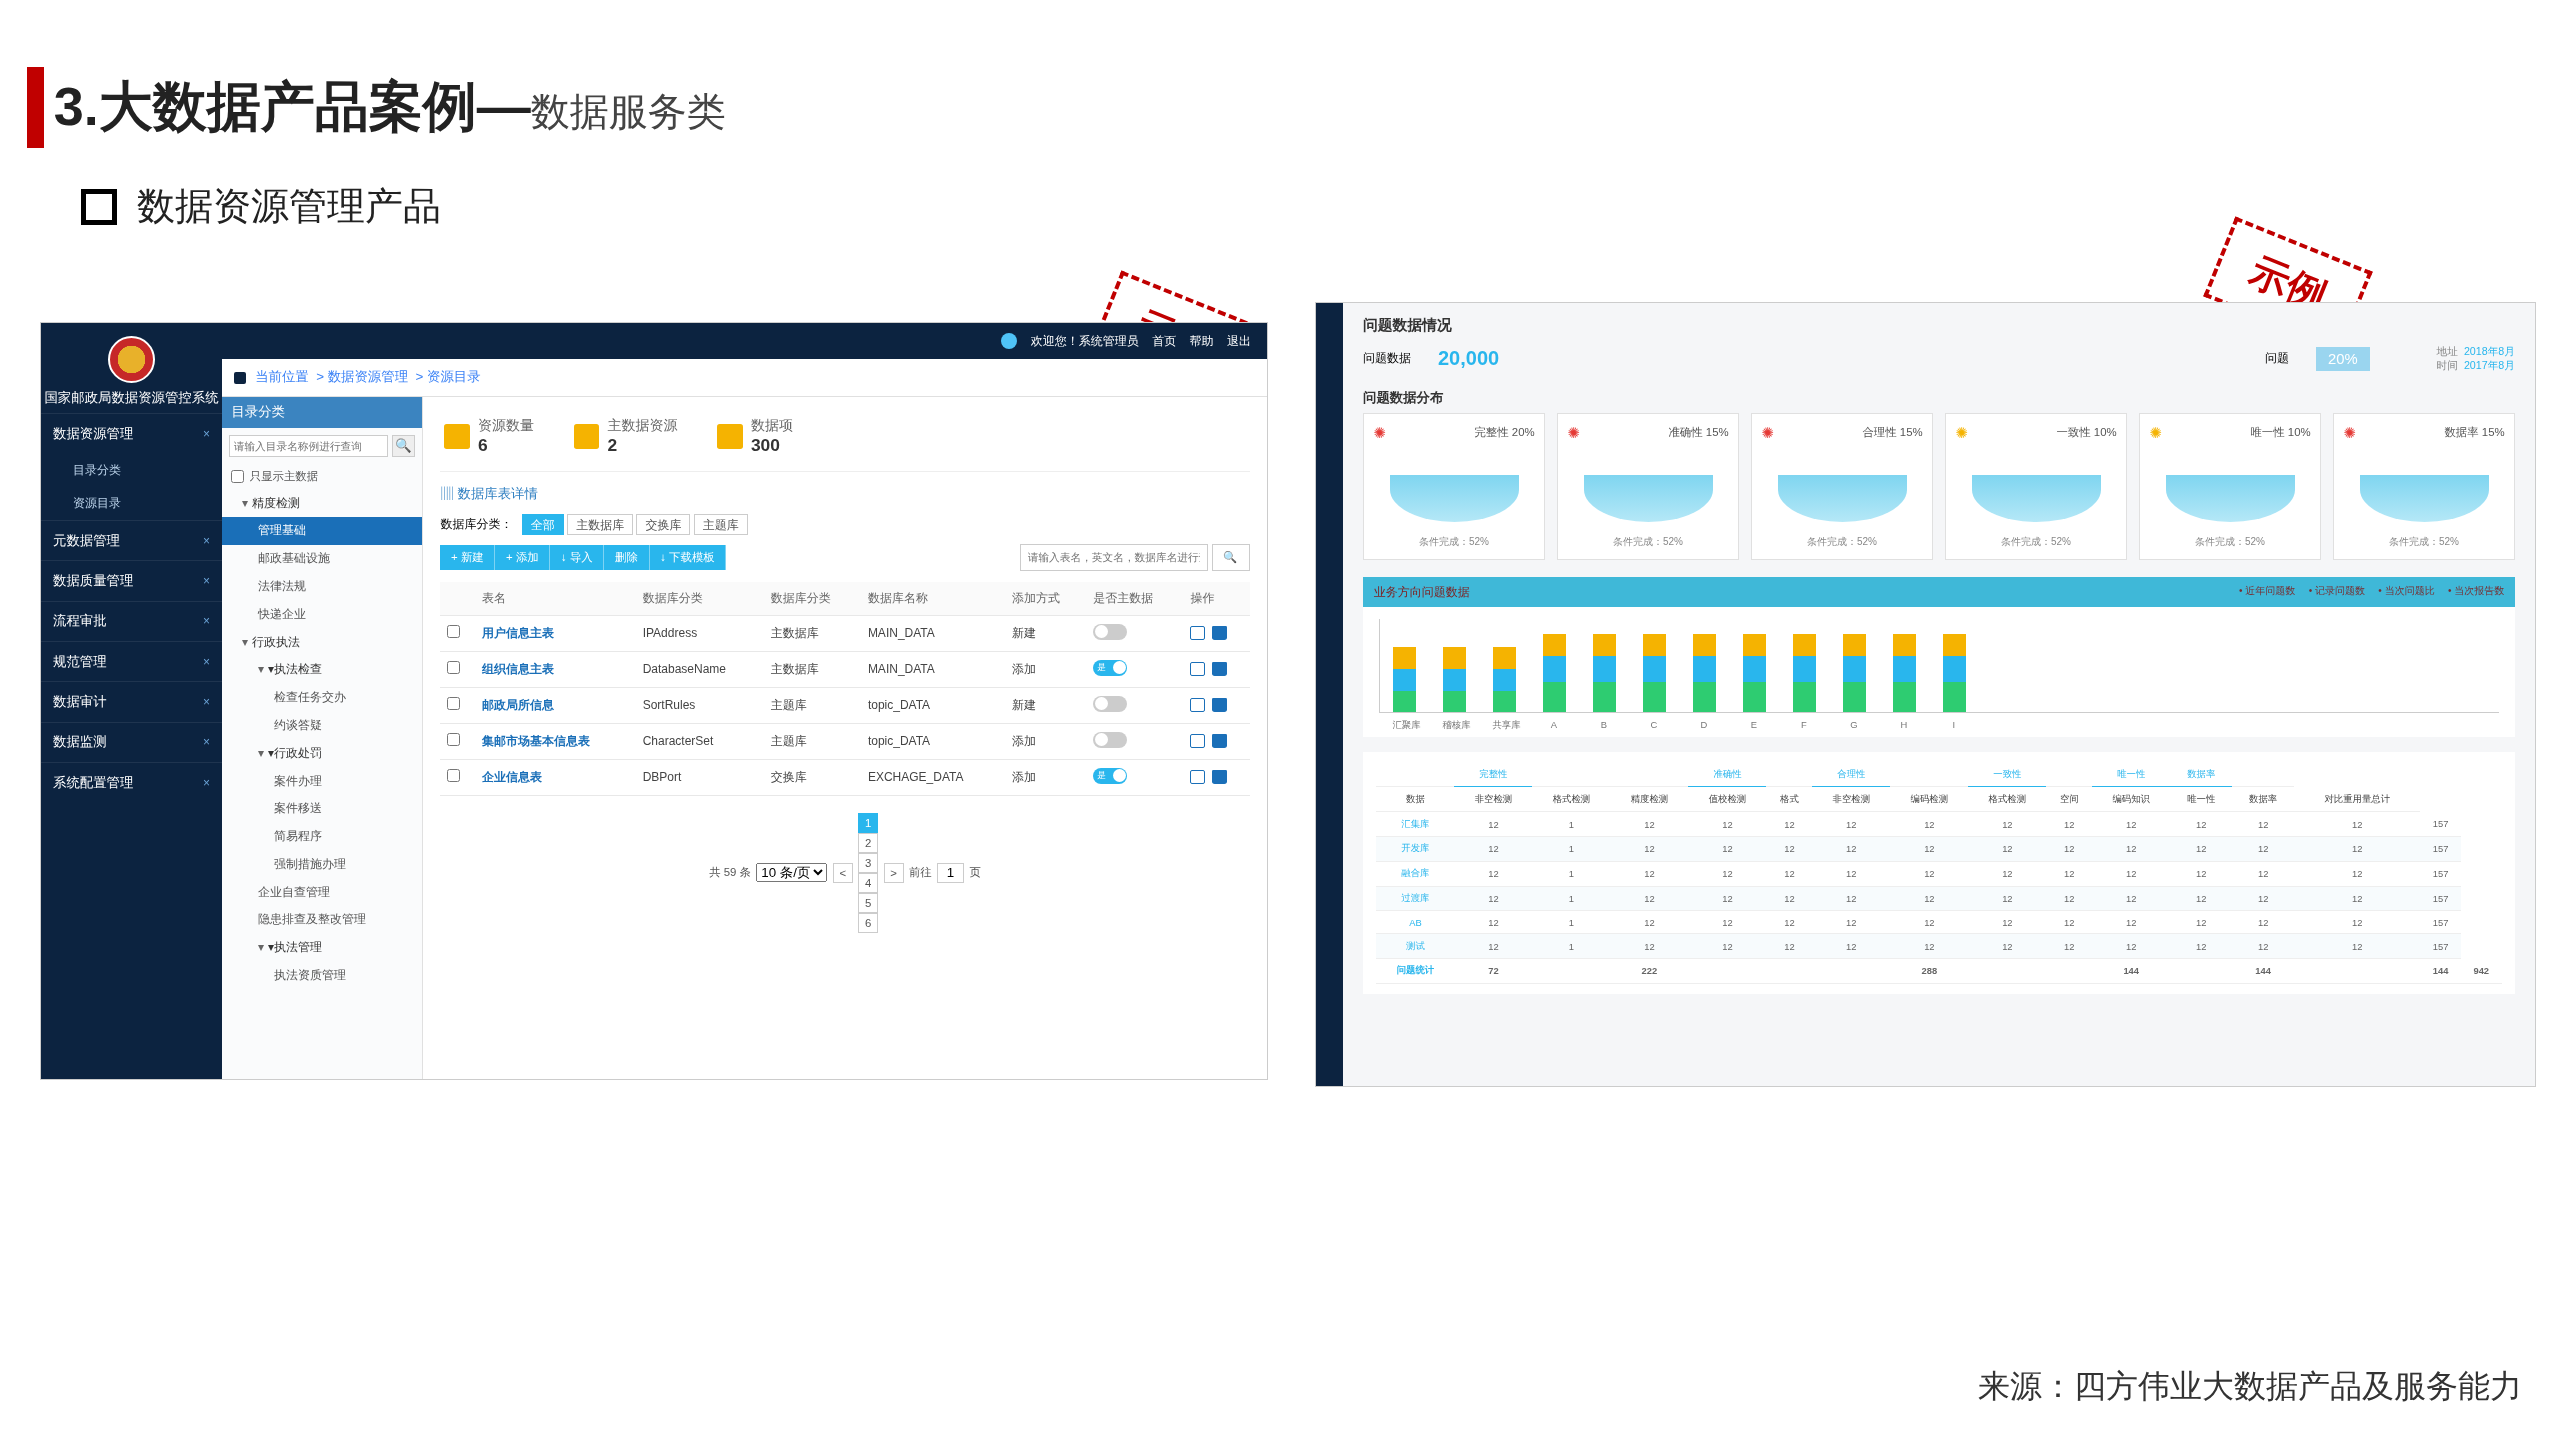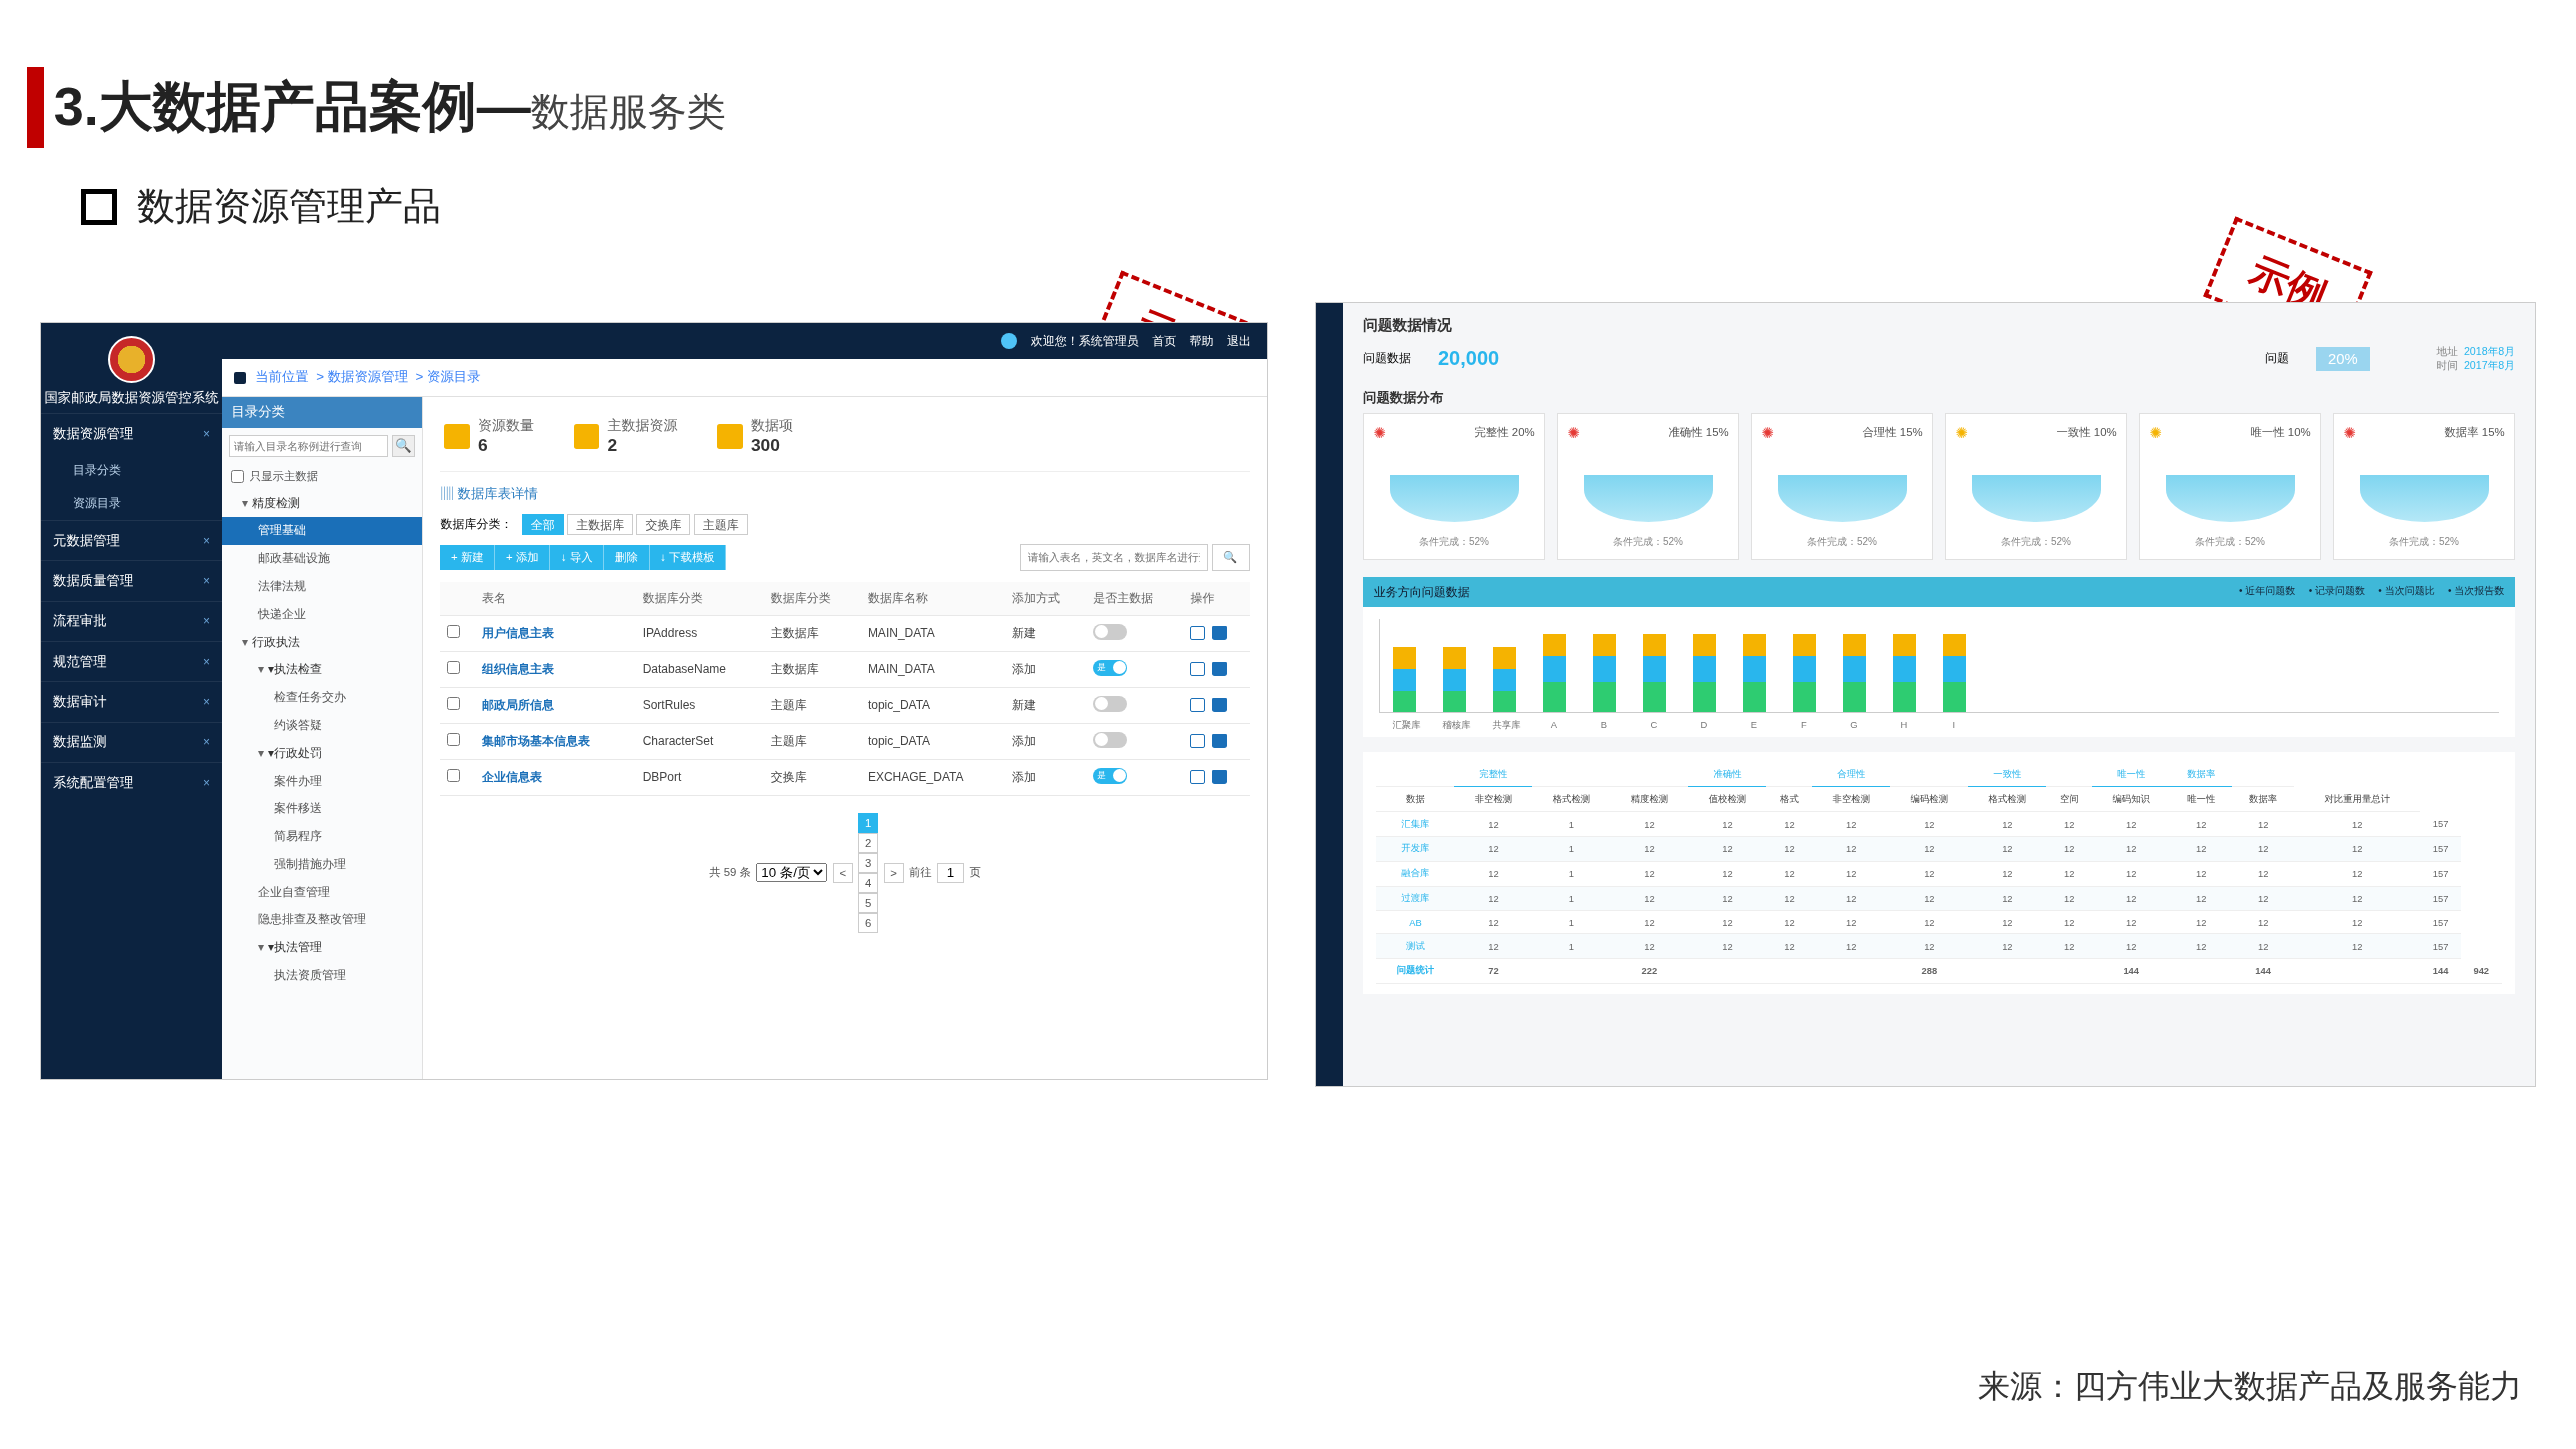--- a/index.html
+++ b/index.html
@@ -91,21 +91,21 @@
   .app2 .cards { display:grid; grid-template-columns:repeat(6,1fr); gap:12px; }
   .app2 .card { background:#fff; border:0.7px solid #e0e0e0; padding:9.4px; display:flex; flex-direction:column; gap:6.7px; }
   .app2 .card-hdr { display:flex; justify-content:space-between; align-items:center; font-size:11.4px; color:#555; }
   .app2 .spark-icon { color:#f5b301; font-size:14.8px; }
   .app2 .spark-icon.red { color:#e53935; }
   .app2 .mini-chart { height:81px; position:relative; }
   .app2 .mini-chart .bowl { position:absolute; left:10%; right:10%; bottom:6.7px; height:47px; background: linear-gradient(#7fd5f0,#b5e8f7); border-radius:0 0 94px 94px / 0 0 47px 47px; }
   .app2 .card-foot { text-align:center; font-size:10px; color:#888; }
 
   .app2 .bar-panel { background:#fff; margin-top:17.4px; }
-  .app2 .bar-panel-hdr { background:#3fb8d8; color:#0f172a; padding:6.7px 10.7px; display:flex; justify-content:space-between; font-size:12px; }
+  .app2 .bar-panel-hdr { background:#3fb8d8; color:#7f1d1d; padding:6.7px 10.7px; display:flex; justify-content:space-between; font-size:12px; }
   .app2 .bar-panel-hdr .tabs { display:flex; gap:13.4px; font-size:10px; }
   .app2 .bar-panel-hdr .tabs span { opacity:0.9; cursor:pointer; }
   .app2 .bar-body { padding:12px 16px 5.4px; }
   .app2 .barchart { height:94px; display:flex; align-items:flex-end; gap:27px; padding:0 13.4px; border-left:0.7px solid #ccc; border-bottom:0.7px solid #ccc; position:relative; }
   .app2 .bar { width:23px; display:flex; flex-direction:column-reverse; }
   .app2 .bar-labels { display:flex; gap:27px; padding:5.4px 13.4px 0; font-size:9.4px; color:#777; }
   .app2 .bar-labels span { width:23px; text-align:center; white-space:nowrap; }
 
   .app2 .tbl-panel { background:#fff; margin-top:14.8px; padding:10.7px 13.4px; }
   .app2 table { width:100%; border-collapse:collapse; font-size:9.4px; color:#666; }

